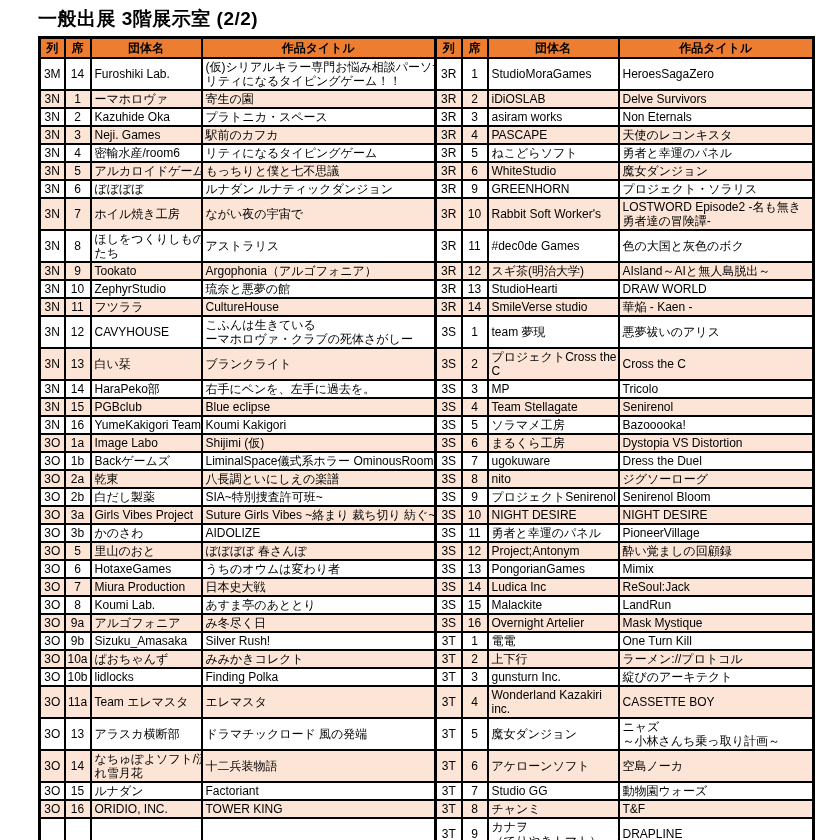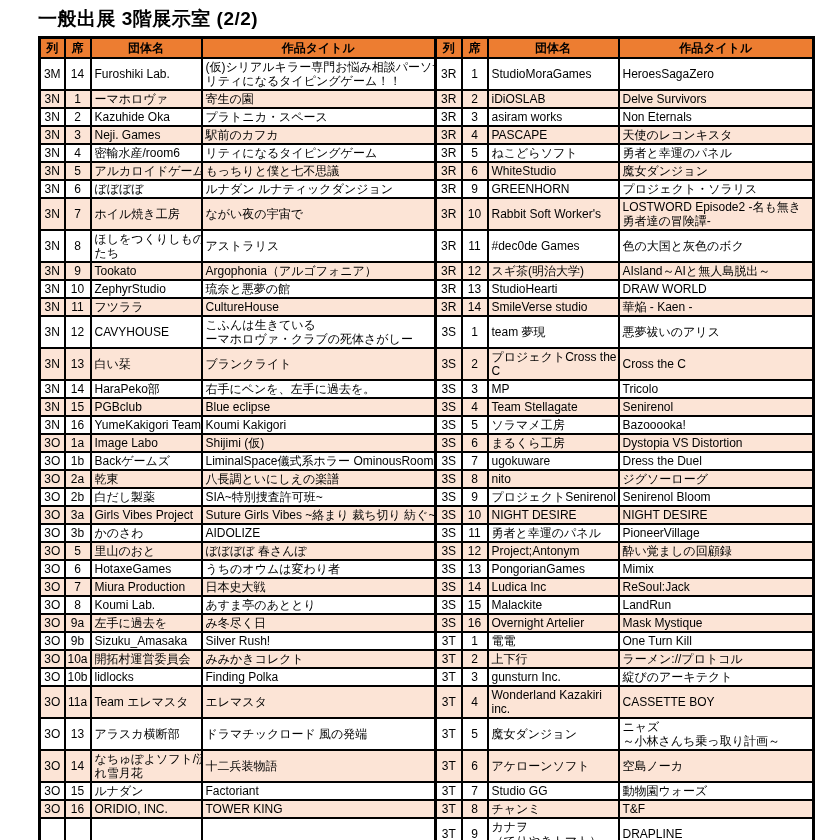--- a/index.html
+++ b/index.html
@@ -339,41 +339,41 @@
           <td>Koumi Lab.</td>
           <td class="mid-right">あすま亭のあととり</td>
           <td class="center">3S</td>
           <td class="center">15</td>
           <td>Malackite</td>
           <td>LandRun</td>
         </tr>
         <tr>
           <td class="center">3O</td>
           <td class="center">9a</td>
-          <td>左手に過去を</td>
+          <td>アルゴフォニア</td>
           <td class="mid-right">み冬尽く日</td>
           <td class="center">3S</td>
           <td class="center">16</td>
           <td>Overnight Artelier</td>
           <td>Mask Mystique</td>
         </tr>
         <tr>
           <td class="center">3O</td>
           <td class="center">9b</td>
           <td>Sizuku_Amasaka</td>
           <td class="mid-right">Silver Rush!</td>
           <td class="center">3T</td>
           <td class="center">1</td>
           <td>電電</td>
           <td>One Turn Kill</td>
         </tr>
         <tr>
           <td class="center">3O</td>
           <td class="center">10a</td>
-          <td>開拓村運営委員会</td>
+          <td>ぱおちゃんず</td>
           <td class="mid-right">みみかきコレクト</td>
           <td class="center">3T</td>
           <td class="center">2</td>
           <td>上下行</td>
           <td>ラーメン://プロトコル</td>
         </tr>
         <tr>
           <td class="center">3O</td>
           <td class="center">10b</td>
           <td>lidlocks</td>

